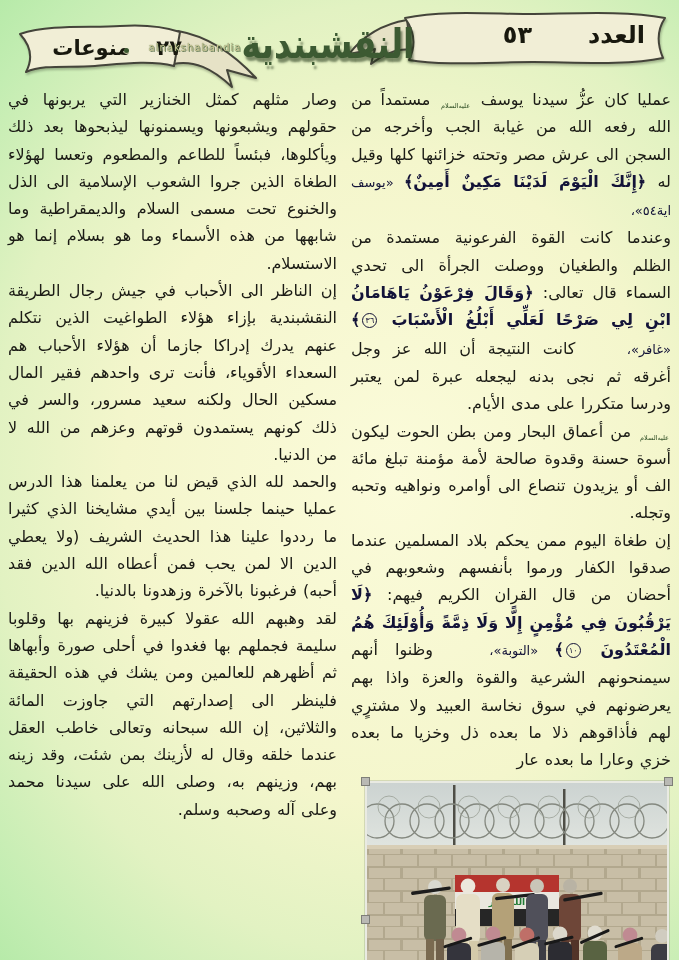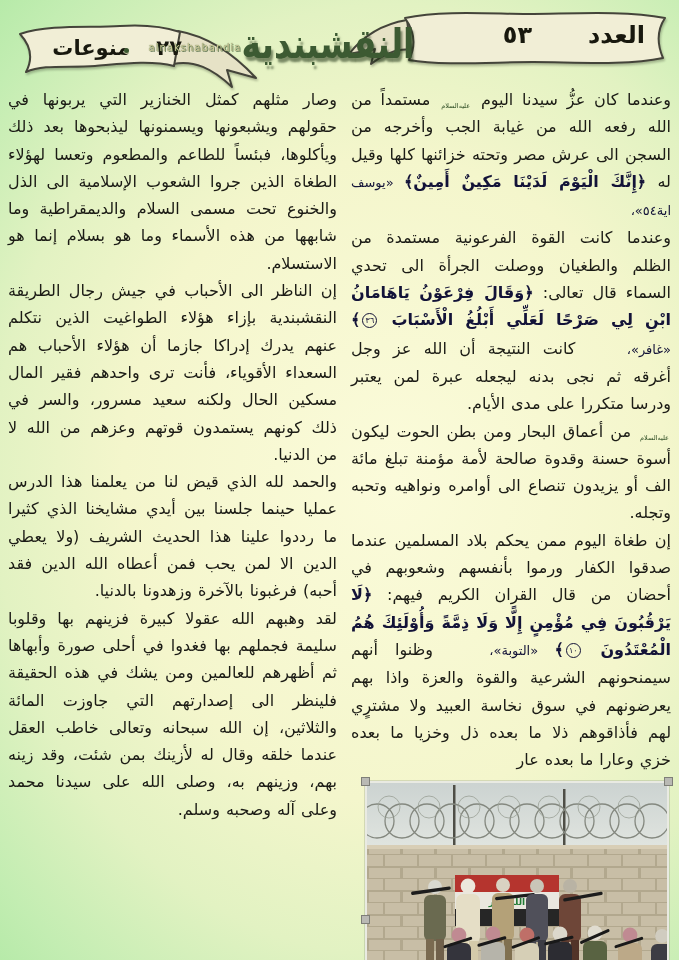--- a/index.html
+++ b/index.html
@@ -121,21 +121,21 @@
         <span class="logo-dot"></span>
         <span class="logo-latin">alnakshabandia</span>
       </div>
     </div>
   </div>
 
   <div class="content">
 
     <div class="col col-right">
       <div>
-          <p class="para"><span class="run-text">وعندما كان عزُّ سيدنا اليوم </span><span class="run-mark">
+          <p class="para"><span class="run-text">عمليا كان عزُّ سيدنا يوسف </span><span class="run-mark">
               <span>عليه</span>
               <span>السلام</span>
             </span><span class="run-text"> مستمداً من الله رفعه الله من غيابة الجب وأخرجه من السجن الى عرش مصر وتحته خزائنها كلها وقيل له </span><span class="run-quran">﴿إِنَّكَ الْيَوْمَ لَدَيْنَا مَكِينٌ أَمِينٌ﴾</span><span class="run-ref"> «يوسف اية٥٤»،</span></p>
           <p class="para"><span class="run-text">وعندما كانت القوة الفرعونية مستمدة من الظلم والطغيان ووصلت الجرأة الى تحدي السماء قال تعالى: </span><span class="run-quran">﴿وَقَالَ فِرْعَوْنُ يَاهَامَانُ ابْنِ لِي صَرْحًا لَعَلِّي أَبْلُغُ الْأَسْبَابَ </span><span class="verse-num">٣٦</span><span class="run-quran">﴾</span><span class="run-ref"> «غافر»، </span><span class="run-text">كانت النتيجة أن الله عز وجل أغرقه ثم نجى بدنه ليجعله عبرة لمن يعتبر ودرسا متكررا على مدى الأيام.</span></p>
           <p class="para"><span class="run-mark">
               <span>عليه</span>
               <span>السلام</span>
             </span><span class="run-text"> من أعماق البحار ومن بطن الحوت ليكون أسوة حسنة وقدوة صالحة لأمة مؤمنة تبلغ مائة الف أو يزيدون تنصاع الى أوامره ونواهيه وتحبه وتجله.</span></p>
           <p class="para"><span class="run-text">إن طغاة اليوم ممن يحكم بلاد المسلمين عندما صدقوا الكفار ورموا بأنفسهم وشعوبهم في أحضان من قال القران الكريم فيهم: </span><span class="run-quran">﴿لَا يَرْقُبُونَ فِي مُؤْمِنٍ إِلًّا وَلَا ذِمَّةً وَأُوْلَئِكَ هُمُ الْمُعْتَدُونَ </span><span class="verse-num">١٠</span><span class="run-quran">﴾</span><span class="run-ref"> «التوبة»، </span><span class="run-text">وظنوا أنهم سيمنحونهم الشرعية والقوة والعزة واذا بهم يعرضونهم في سوق نخاسة العبيد ولا مشترٍي لهم فأذاقوهم ذلا ما بعده ذل وخزيا ما بعده خزي وعارا ما بعده عار</span></p>
         </div>

